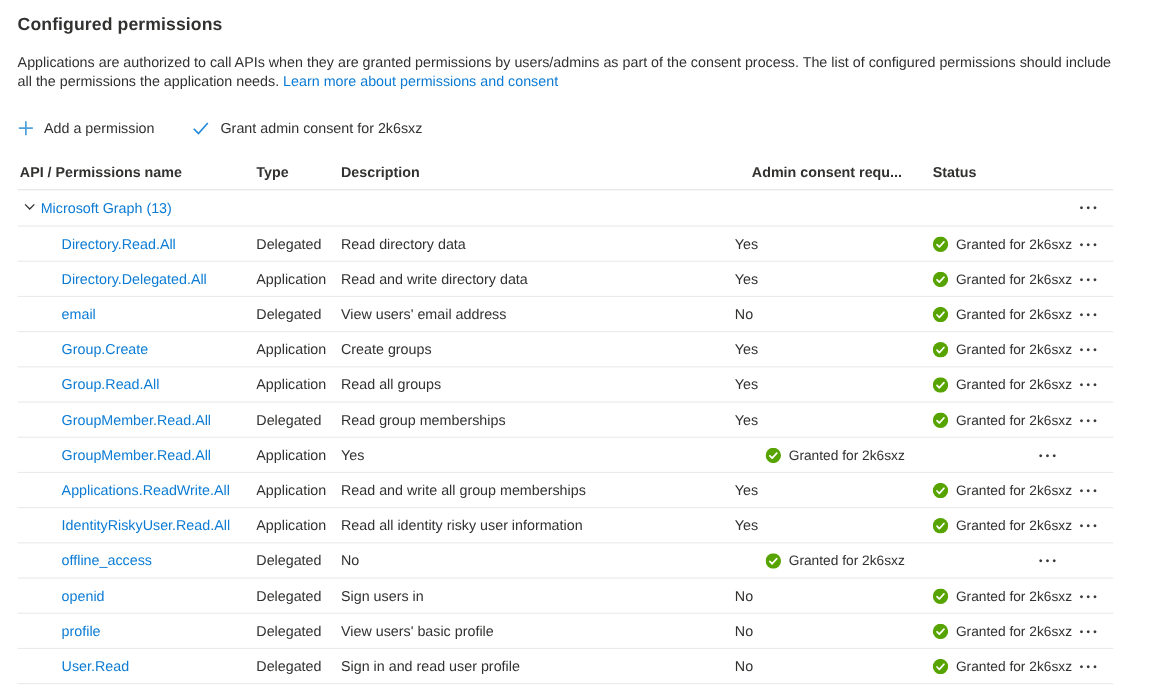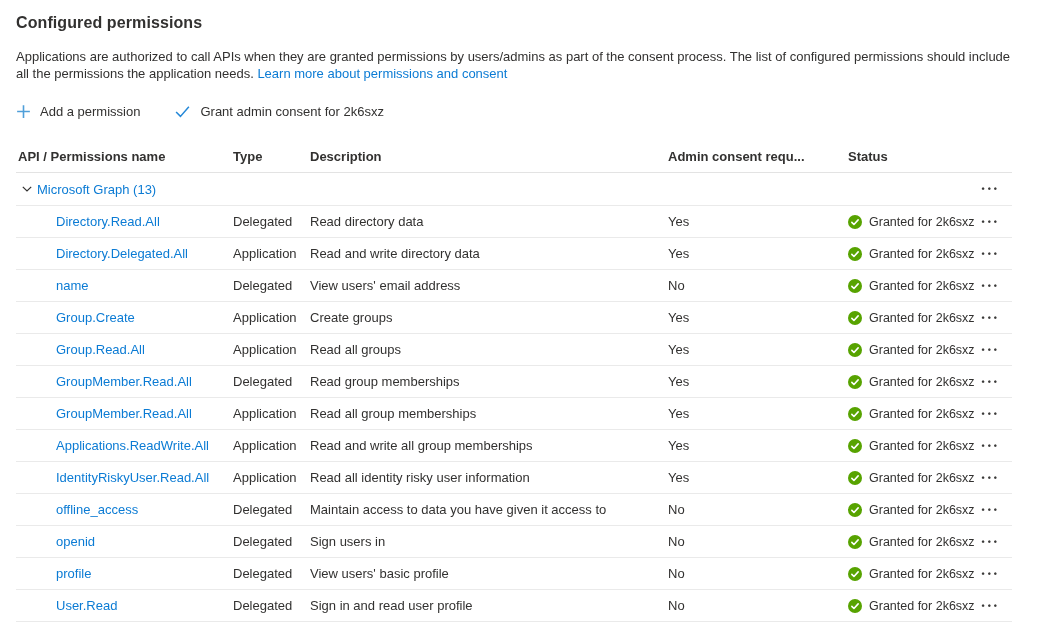--- a/index.html
+++ b/index.html
@@ -23,39 +23,39 @@
   h1.title{
     font-size:16px;font-weight:700;color:var(--text);
     letter-spacing:.1px;margin-bottom:16px;
   }
   .desc{
     font-size:13px;line-height:17px;color:var(--text);
     max-width:1006px;margin-bottom:20px;
   }
   .desc a{color:var(--link);text-decoration:none;cursor:pointer;}
   
-  .toolbar{display:flex;align-items:flex-start;gap:34px;margin-bottom:14px;height:24px;}
+  .toolbar{display:flex;align-items:flex-end;gap:34px;margin-bottom:14px;height:24px;}
   .cmd{
     display:inline-flex;align-items:center;gap:9px;
     background:none;border:none;cursor:pointer;
     font-family:inherit;font-size:13px;color:var(--text);
     padding:2px 0;
   }
   .cmd svg{display:block;}
   
   .table{width:996px;}
   .row{
     display:grid;
     grid-template-columns:217px 77px 358px 152px 155px 37px;
     align-items:center;
     border-bottom:1px solid var(--divider);
   }
   .thead{height:33px;font-weight:600;font-size:13px;border-bottom:1px solid #e3e3e3;}
   .thead .c1{padding-left:2px;}
-  .c4h{white-space:nowrap;overflow:hidden;}
+  .c4h{white-space:nowrap;overflow:hidden;text-align:right;}
   .group-row{height:33px;}
   .group-name{display:flex;align-items:center;gap:4px;padding-left:5px;}
   .group-name a{color:var(--link);font-size:13px;text-decoration:none;cursor:pointer;}
   .data-row{height:32px;font-size:13px;}
   .data-row .c1{padding-left:40px;}
   .perm-link{color:var(--link);text-decoration:none;cursor:pointer;}
   .c2,.c3,.c4{color:var(--text);white-space:nowrap;overflow:hidden;}
   .c5{display:flex;align-items:center;gap:7px;margin-left:28px;}
   .c5 .status-text{font-size:12.5px;color:var(--text);white-space:nowrap;}
   .c6{display:flex;justify-content:flex-end;padding-right:10px;}
@@ -152,21 +152,21 @@
         </svg>
       </span>
       <span class="status-text">Granted for 2k6sxz</span>
     </div>
     <div class="c6">
       <button class="more">•••</button>
     </div>
   </div>
 
   <div class="row data-row">
-    <div class="c1"><a href="#" class="perm-link">name</a></div>
+    <div class="c1"><a href="#" class="perm-link">email</a></div>
     <div class="c2">Delegated</div>
     <div class="c3">View users' email address</div>
     <div class="c4">No</div>
     <div class="c5">
       <span>
         <svg width="14" height="14" viewBox="0 0 16 16" style="display:block">
           <circle cx="8" cy="8" r="8" fill="var(--success)"></circle>
           <path d="M4.4 8.4l2.4 2.5 4.8-5.3" stroke="#fff" stroke-width="1.8" fill="none" stroke-linecap="round" stroke-linejoin="round"></path>
         </svg>
       </span>
@@ -230,21 +230,20 @@
       <span class="status-text">Granted for 2k6sxz</span>
     </div>
     <div class="c6">
       <button class="more">•••</button>
     </div>
   </div>
 
   <div class="row data-row">
     <div class="c1"><a href="#" class="perm-link">GroupMember.Read.All</a></div>
     <div class="c2">Application</div>
-    <div class="c3">Read all group memberships</div>
     <div class="c4">Yes</div>
     <div class="c5">
       <span>
         <svg width="14" height="14" viewBox="0 0 16 16" style="display:block">
           <circle cx="8" cy="8" r="8" fill="var(--success)"></circle>
           <path d="M4.4 8.4l2.4 2.5 4.8-5.3" stroke="#fff" stroke-width="1.8" fill="none" stroke-linecap="round" stroke-linejoin="round"></path>
         </svg>
       </span>
       <span class="status-text">Granted for 2k6sxz</span>
     </div>
@@ -287,21 +286,20 @@
       <span class="status-text">Granted for 2k6sxz</span>
     </div>
     <div class="c6">
       <button class="more">•••</button>
     </div>
   </div>
 
   <div class="row data-row">
     <div class="c1"><a href="#" class="perm-link">offline_access</a></div>
     <div class="c2">Delegated</div>
-    <div class="c3">Maintain access to data you have given it access to</div>
     <div class="c4">No</div>
     <div class="c5">
       <span>
         <svg width="14" height="14" viewBox="0 0 16 16" style="display:block">
           <circle cx="8" cy="8" r="8" fill="var(--success)"></circle>
           <path d="M4.4 8.4l2.4 2.5 4.8-5.3" stroke="#fff" stroke-width="1.8" fill="none" stroke-linecap="round" stroke-linejoin="round"></path>
         </svg>
       </span>
       <span class="status-text">Granted for 2k6sxz</span>
     </div>

